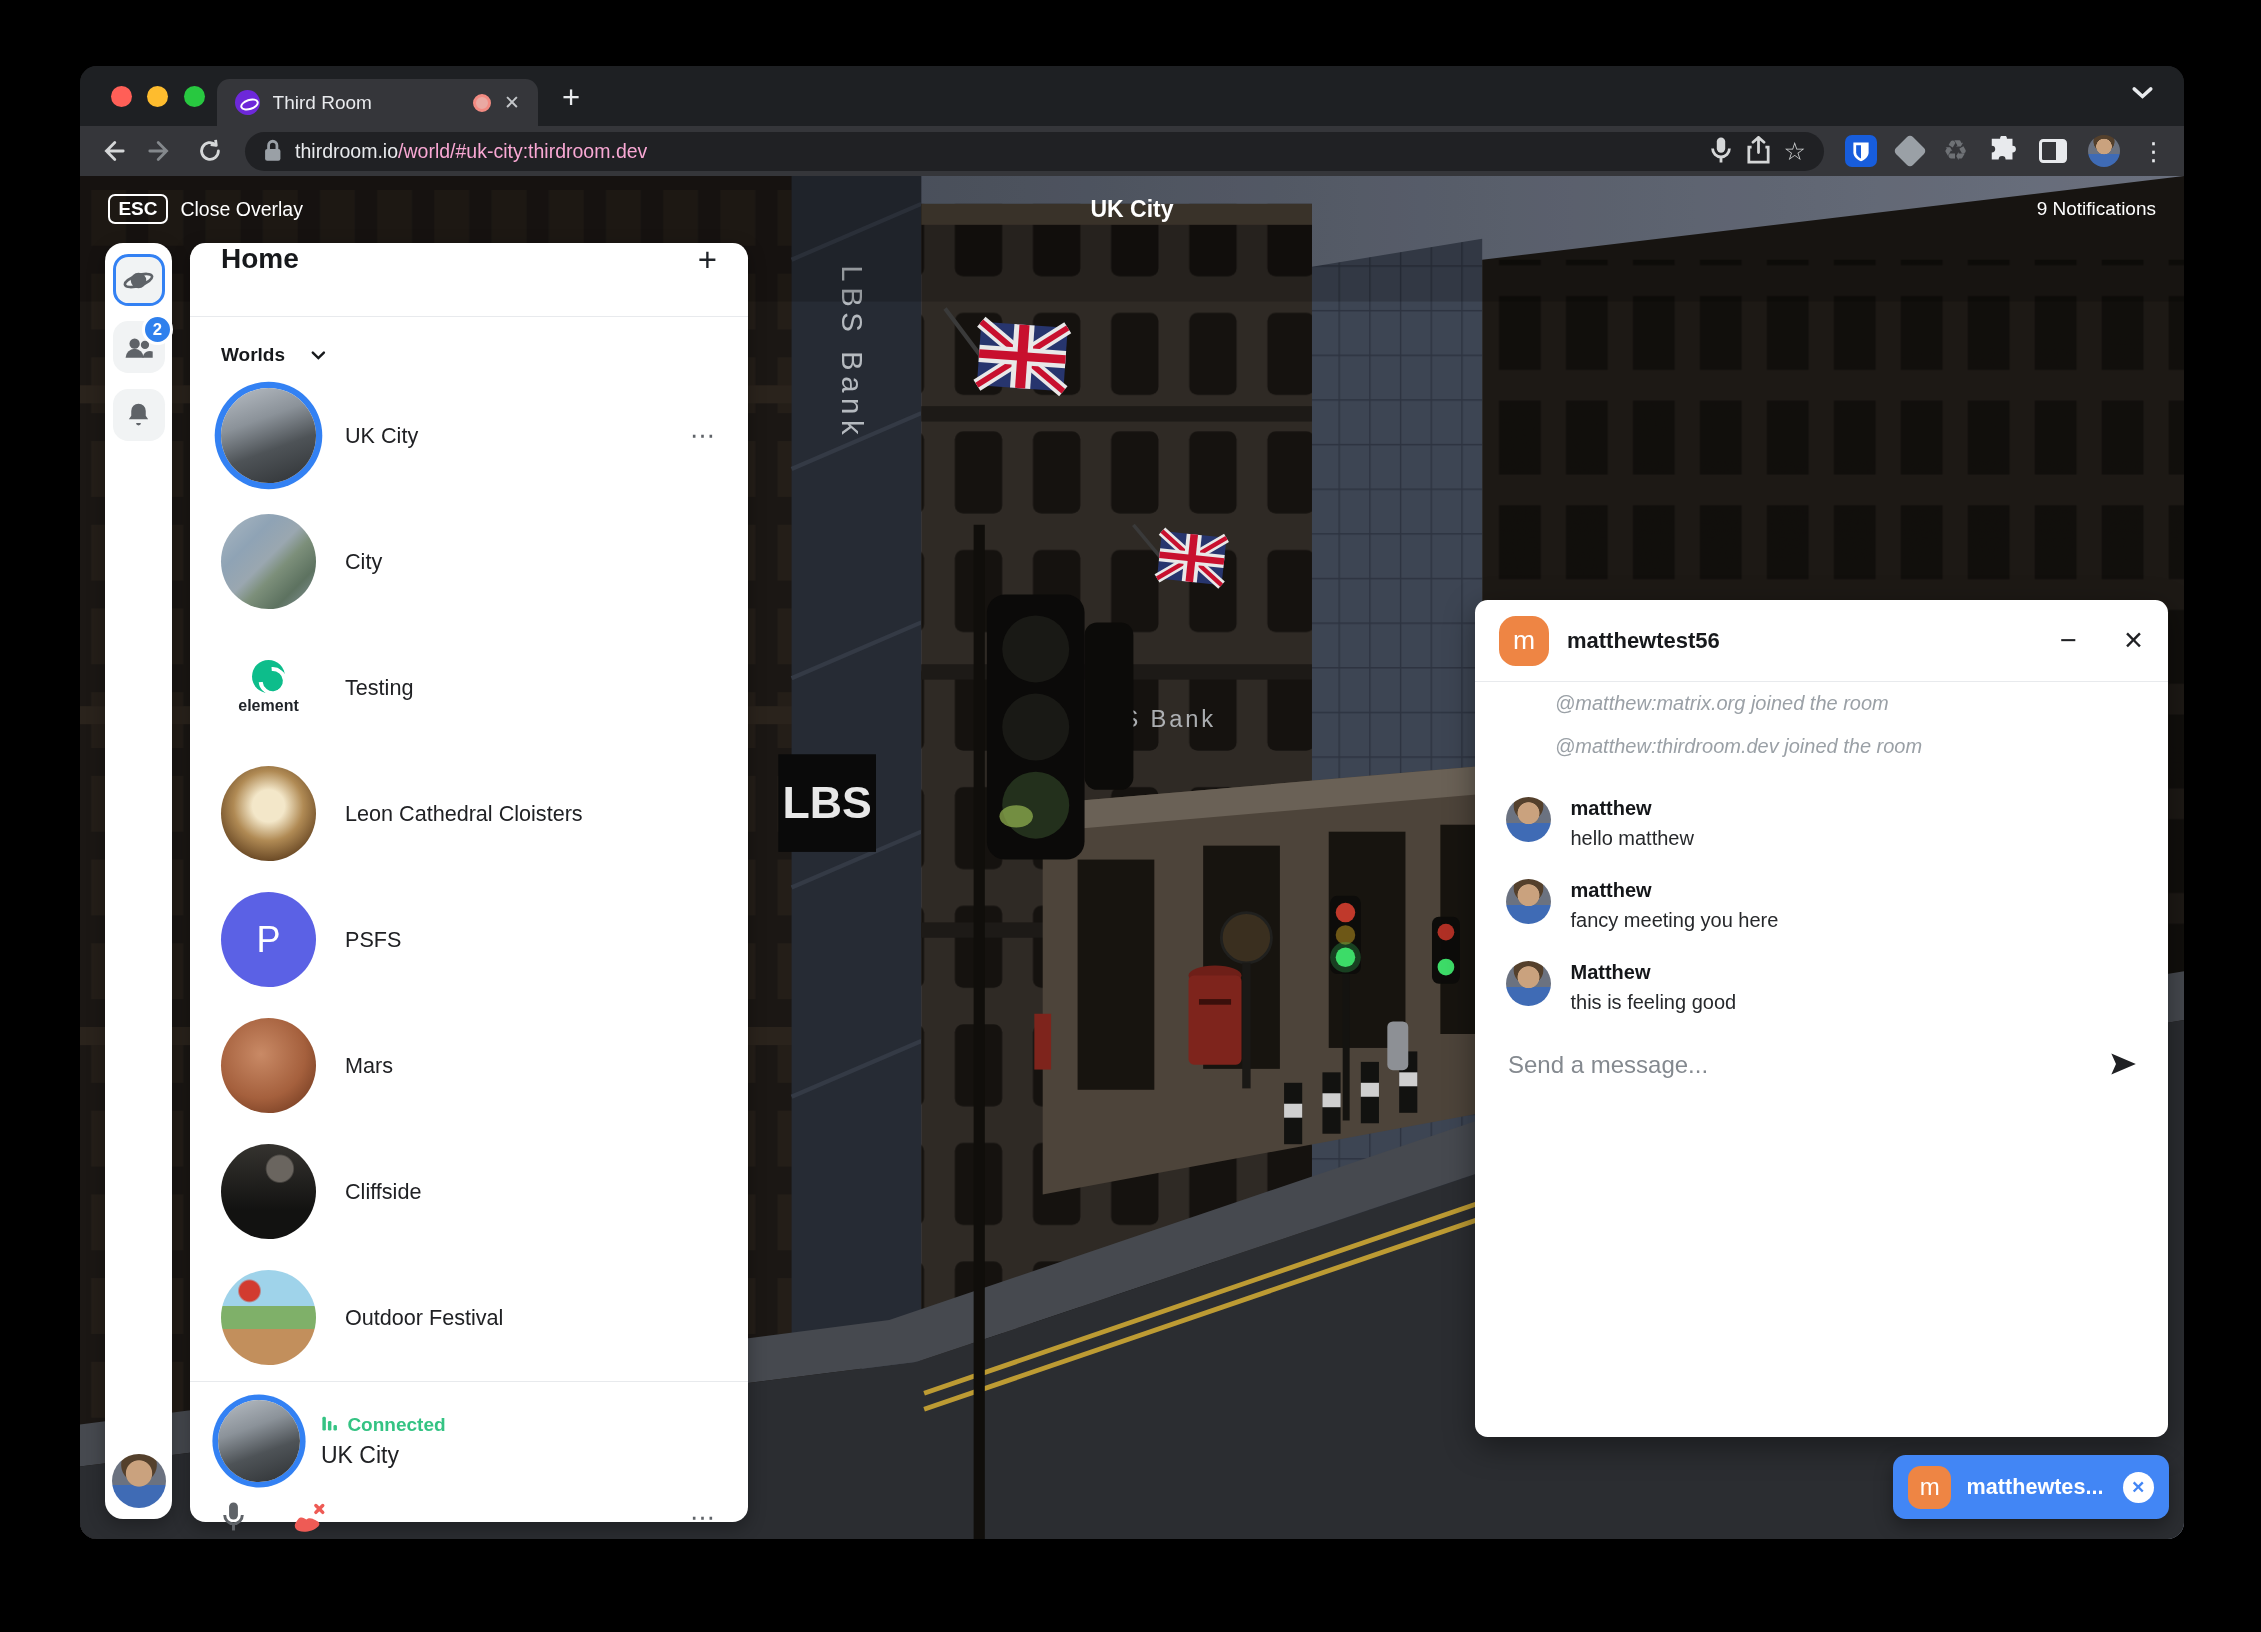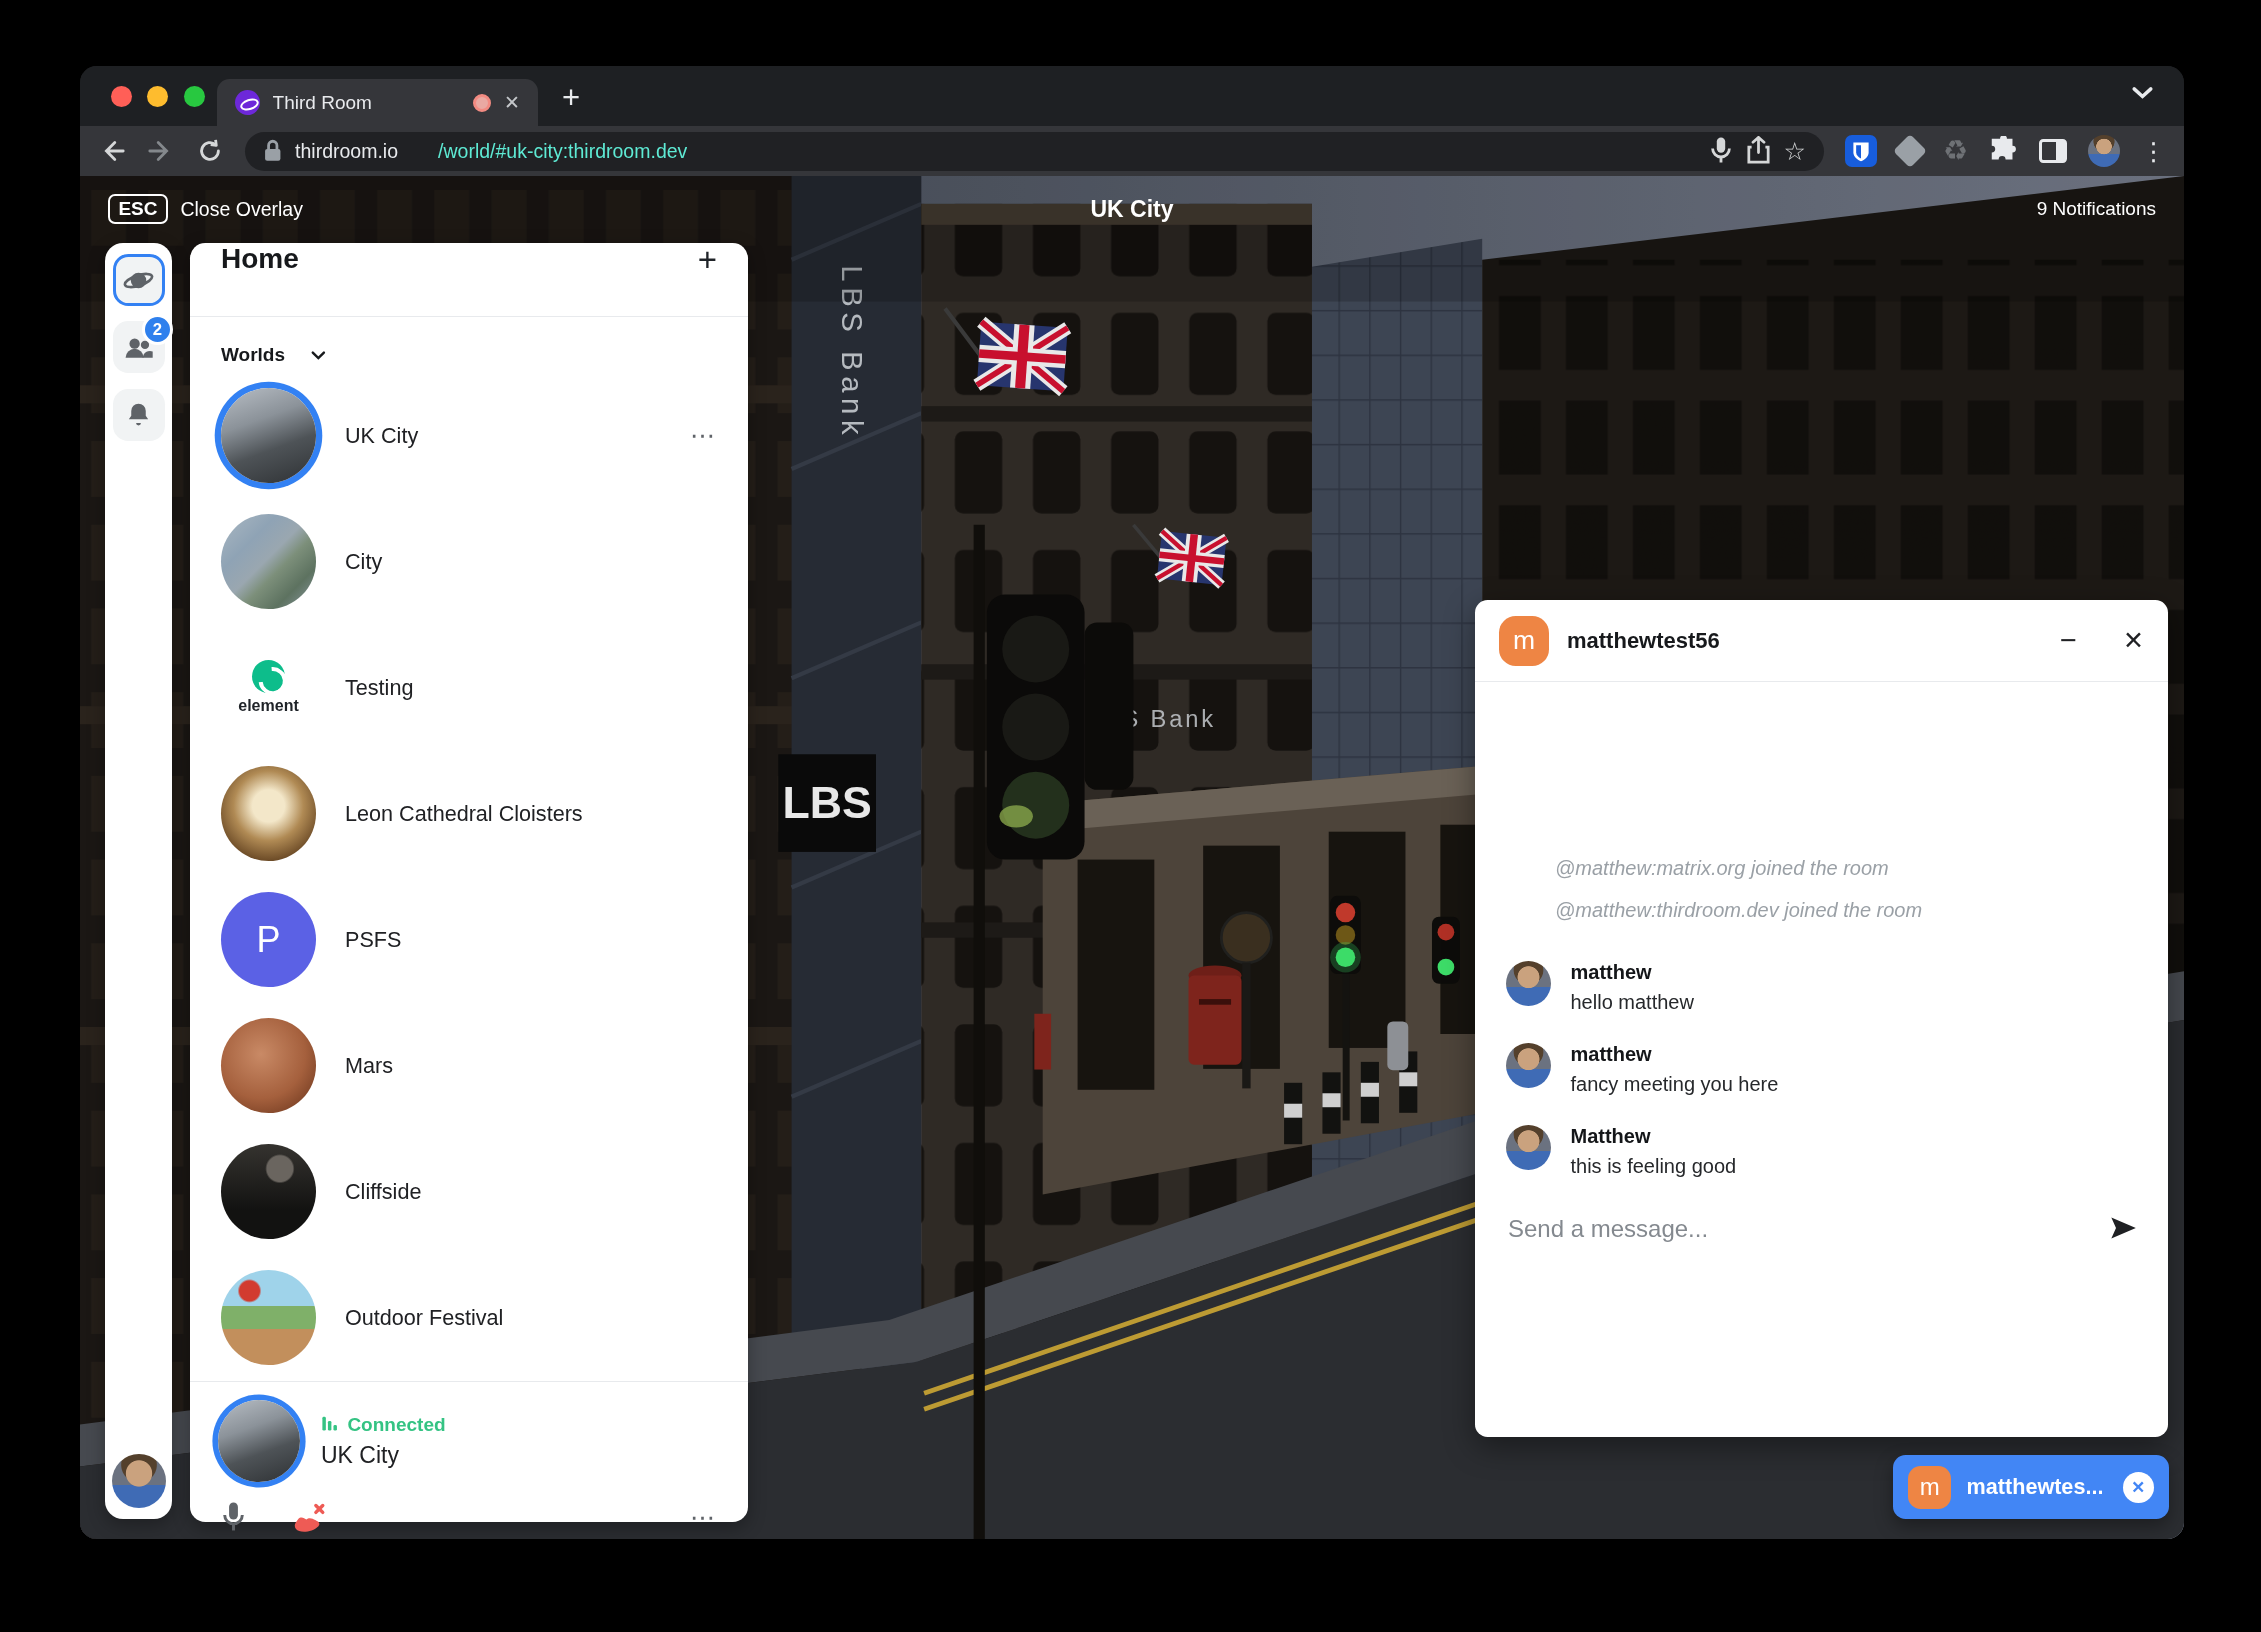--- a/index.html
+++ b/index.html
@@ -23,21 +23,21 @@
   .tab-close{color:#c4c7ca;font-size:19px;line-height:1;flex:none;}
   .newtab{color:#e8eaed;font-size:31px;font-weight:300;margin-left:24px;margin-bottom:9.8px;}
   .win-chevron{position:absolute;right:29px;top:18px;}
 
   
   .toolbar{height:50px;background:#35363a;display:flex;align-items:center;padding:0 18px;gap:21px;}
   .nav-ic{flex:none;display:flex;align-items:center;}
   .omnibox{flex:1;height:39px;background:#202124;border-radius:19.5px;display:flex;align-items:center;
     padding:0 18px;gap:12.6px;min-width:0;}
   .url{font-size:19.5px;white-space:nowrap;overflow:hidden;}
-  .url .host{color:#e8eaed;} .url .path{color:#5eead4;margin-left:40px;}
+  .url .host{color:#e8eaed;} .url .path{color:#f9a8d4;}
   .omni-spacer{flex:1;}
   .star-glyph{color:#d5d7d8;font-size:25px;line-height:1;}
   .bw{width:32px;height:32px;border-radius:7px;background:#175ddc;display:flex;align-items:center;justify-content:center;}
   .ext-diamond{width:24px;height:24px;background:#9aa0a6;transform:rotate(45deg);border-radius:4.2px;}
   .ext-recycle{color:#6e7175;font-size:28px;line-height:1;}
   .ext-sidebar{width:28px;height:24px;border:3.5px solid #e8eaed;border-radius:4.2px;position:relative;}
   .ext-sidebar::after{content:"";position:absolute;right:-1.4px;top:-1.4px;bottom:-1.4px;width:9.8px;background:#e8eaed;}
   .avatar-photo{border-radius:50%;background:
     radial-gradient(circle at 50% 36%,#caa27e 0 29%,rgba(0,0,0,0) 31%),
     radial-gradient(circle at 50% 20%,#54402c 0 34%,rgba(0,0,0,0) 36%),
@@ -107,21 +107,21 @@
 
   
   .chat{position:absolute;left:1395px;top:424px;width:693px;height:837px;background:#fff;border-radius:12.6px;
     display:flex;flex-direction:column;box-shadow:0 9.8px 31px rgba(0,0,0,.40);}
   .chat-header{height:81px;display:flex;align-items:center;gap:18px;padding:0 24px;flex:none;}
   .chat-avatar{width:50px;height:50px;border-radius:16.7px;background:#ee8544;color:#fff;font-size:26.5px;
     display:flex;align-items:center;justify-content:center;flex:none;}
   .chat-title{font-size:22px;font-weight:600;color:#17191c;flex:1;}
   .chat-min{font-size:29px;color:#202124;line-height:1;margin-right:28px;}
   .chat-x{font-size:25px;color:#202124;line-height:1;}
-  .chat-body{flex:1;display:flex;flex-direction:column;justify-content:center;padding:0 31px 28px;min-height:0;}
+  .chat-body{flex:1;display:flex;flex-direction:column;justify-content:flex-start;padding:0 31px 28px;min-height:0;}
   .notice{font-size:20px;font-style:italic;color:#9aa0a6;margin:9.8px 0 9.8px 49px;}
   .msg{display:flex;gap:19.5px;margin-top:29px;}
   .msg-avatar{width:45px;height:45px;flex:none;}
   .msg-sender{font-size:20px;font-weight:700;color:#141619;}
   .msg-text{font-size:20px;color:#26282b;margin-top:7px;}
   .chat-inputrow{display:flex;align-items:center;margin-top:36px;gap:14px;}
   .chat-input{flex:1;border:none;outline:none;font-size:24px;color:#26282b;
     font-family:"Liberation Sans",sans-serif;background:rgba(0,0,0,0);}
   .chat-input::placeholder{color:#84898f;}
 

